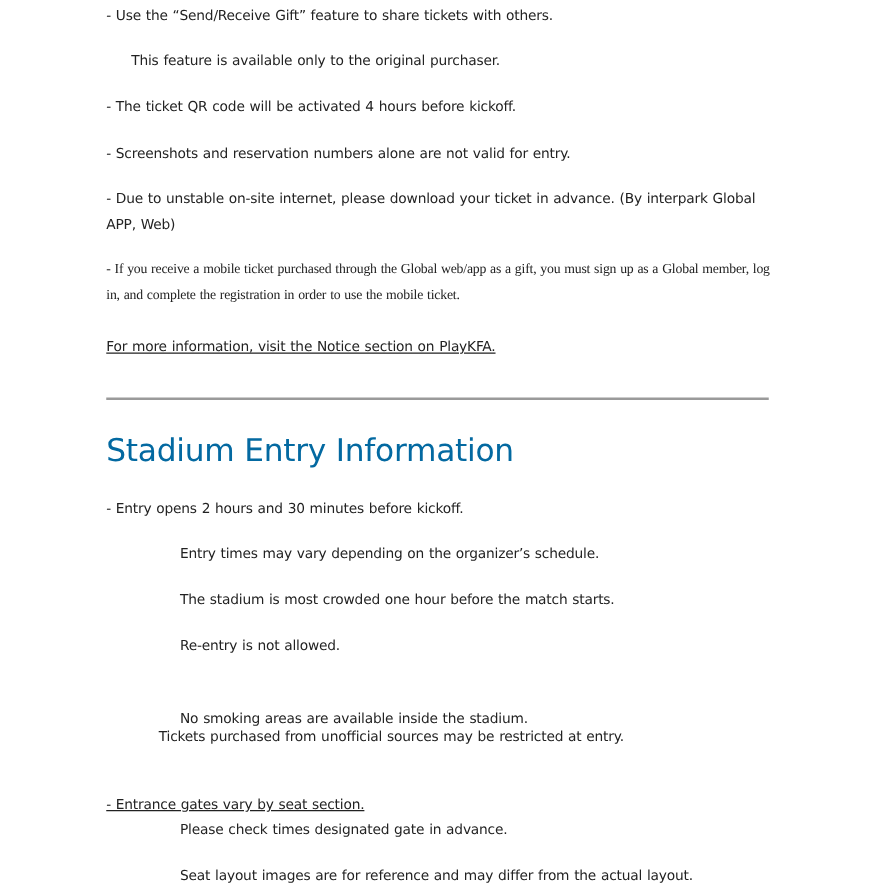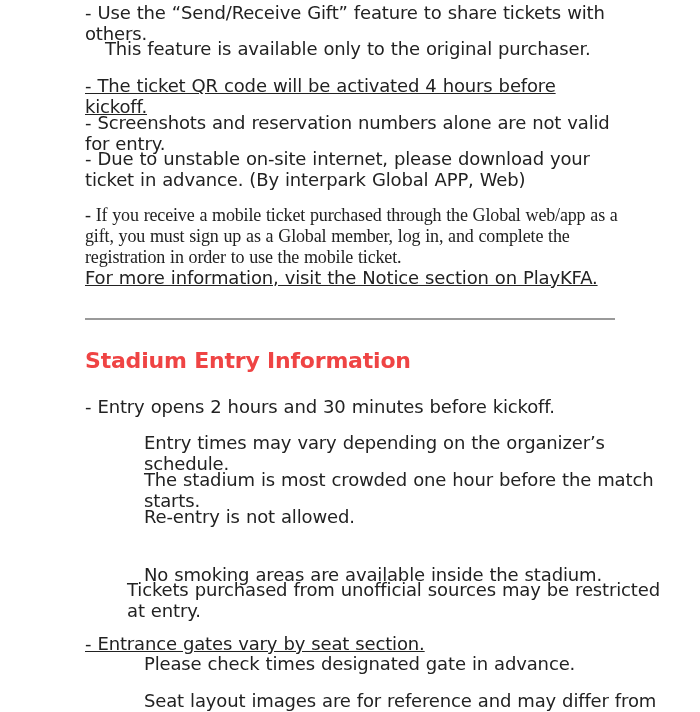--- a/index.html
+++ b/index.html
@@ -2,43 +2,43 @@
 <html><head>
   <meta charset="utf-8">
   <style>
     html, body { margin: 0; padding: 0; background: #ffffff; }
     body {
       width: 700px; height: 712px; overflow: hidden; position: relative;
       font-family: "DejaVu Sans", sans-serif; color: #222222;
     }
     .p {
       position: absolute; left: 85px; width: 535px;
-      font-size: 18px; line-height: 21px; color: #222; letter-spacing: -0.15px;
+      font-size: 11px; line-height: 21px; color: #222; letter-spacing: -0.15px;
       word-spacing: 0.5px;
     }
     .indent1 { left: 105px; }
     .indent2 { left: 132px; margin-left: 12px; }
     .indent3 { left: 127px; }
     .divider {
       position: absolute; left: 85px; width: 530px; top: 318px; height: 0;
       border-top: 2px solid #9a9a9a;
     }
     .h2 {
       position: absolute; left: 85px; top: 344px;
-      font-size: 22px; font-weight: bold; color: #ef4444; letter-spacing: -0.2px;
+      font-size: 25px; font-weight: normal; color: #0369a1; letter-spacing: -0.2px;
       line-height: 34px;
     }
   </style>
 </head>
 <body>
 
 <div>
   <div class="p" style="top:2px;">- Use the “Send/Receive Gift” feature to share tickets with others.</div>
   <div class="p indent1" style="top:38px;">This feature is available only to the original purchaser.</div>
-  <div class="p" style="top:75px;text-decoration:underline;">- The ticket QR code will be activated 4 hours before kickoff.</div>
+  <div class="p" style="top:75px;">- The ticket QR code will be activated 4 hours before kickoff.</div>
   <div class="p" style="top:112px;">- Screenshots and reservation numbers alone are not valid for entry.</div>
   <div class="p" style="top:148px;">- Due to unstable on-site internet, please download your ticket in advance. (By interpark Global APP, Web)</div>
   <div class="p" style="top:205px;font-family:Liberation Serif, serif;">- If you receive a mobile ticket purchased through the Global web/app as a gift, you must sign up as a Global member, log in, and complete the registration in order to use the mobile ticket.</div>
   <div class="p" style="top:267px;text-decoration:underline;">For more information, visit the Notice section on PlayKFA.</div>
 </div>
 
 <div class="divider"></div>
 
 <div>
   <div class="h2">Stadium Entry Information</div>

